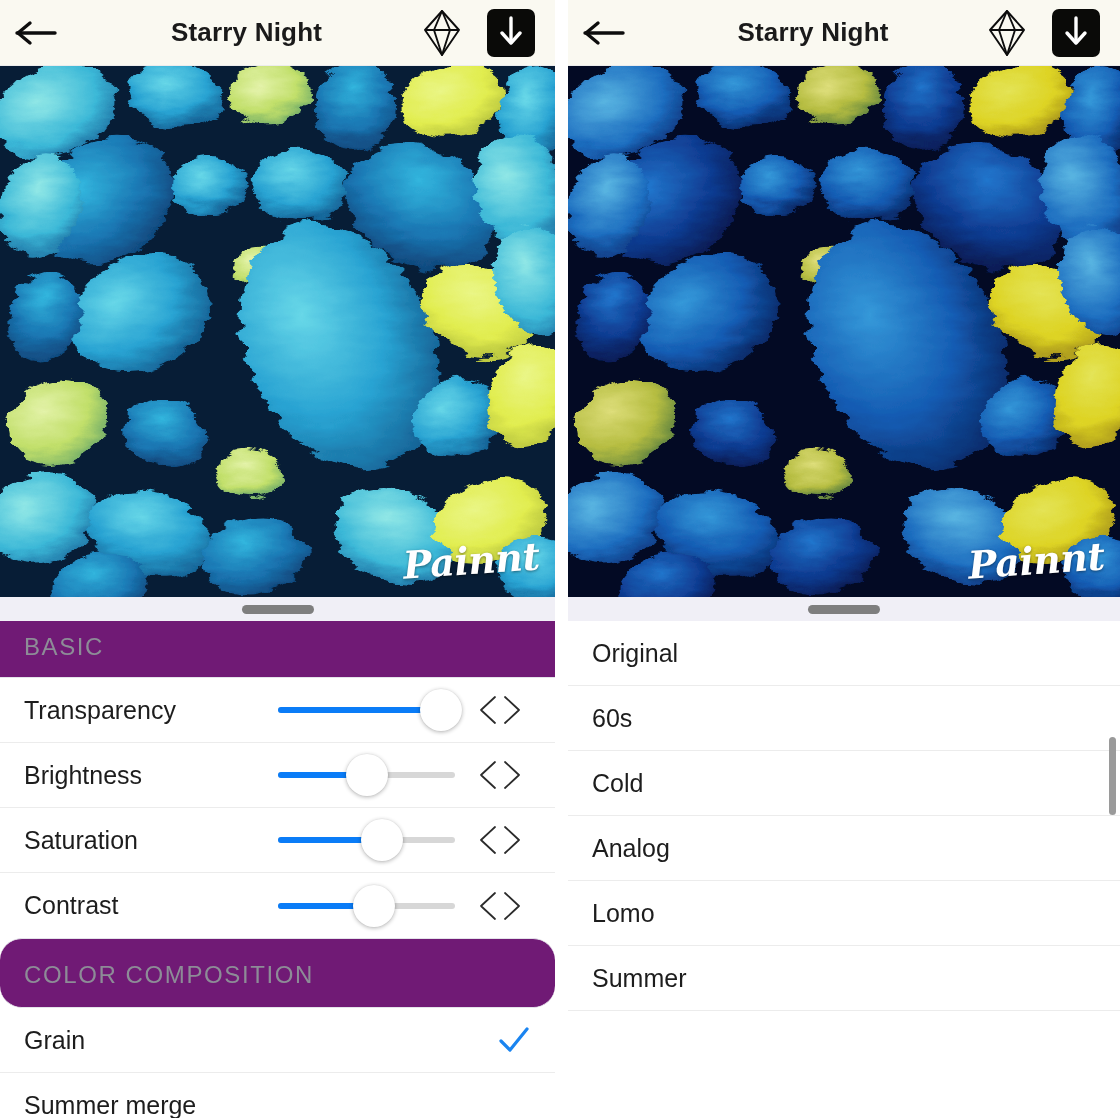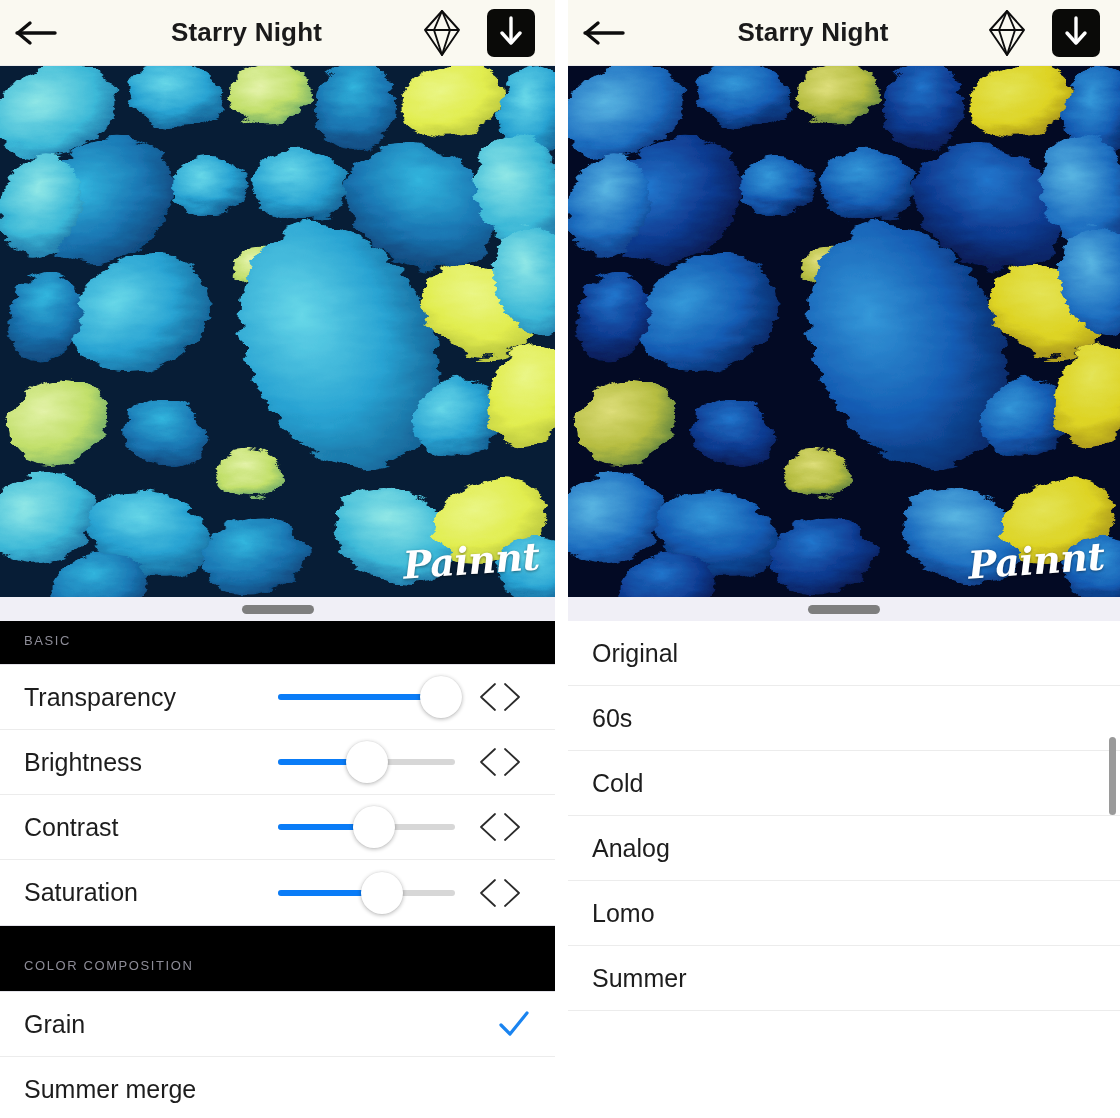--- a/index.html
+++ b/index.html
@@ -51,22 +51,22 @@
   }
 
   
   .sheet { position: relative; background: #ffffff; }
   .handle-area {
     height: 24px; background: #f0eff6; display:flex; align-items:center; justify-content:center;
   }
   .handle { width: 72px; height: 9px; border-radius: 5px; background: #7e7e7e; cursor: grab; }
 
   .section-header {
-    background: #000000; padding: 12px 24px 16px 24px;
-    font-size: 13px; letter-spacing: 1.6px; color: #8d8c97; text-transform: uppercase;
+    background: #701a75; padding: 12px 24px 16px 24px;
+    font-size: 24px; letter-spacing: 1.6px; color: #8d8c97; text-transform: uppercase;
     border-bottom: 1px solid #e4e3ea;
   }
 
   
   .slider-row {
     position: relative; height: 65px; display: flex; align-items: center;
     padding: 4px 24px; border-bottom: 1px solid #ececec; background: #fff;
   }
   .slider-row:last-child { border-bottom: none; }
   .slider-label { font-size: 25px; color: #1d1d1d; flex: 1; white-space: nowrap; }
@@ -262,52 +262,52 @@
           </div>
           <div class="chev">
             <svg width="50" height="32" viewBox="0 0 50 32">
               <path d="M20 3 L6 16 L20 29" stroke="#2b2b2b" stroke-width="1.8" fill="none" stroke-linecap="round" stroke-linejoin="round"></path>
               <path d="M30 3 L44 16 L30 29" stroke="#2b2b2b" stroke-width="1.8" fill="none" stroke-linecap="round" stroke-linejoin="round"></path>
             </svg>
           </div>
         </div>
 
         <div class="slider-row">
+          <div class="slider-label">Saturation</div>
+          <div class="slider-ctl">
+            <div class="track"></div>
+            <div class="track-fill" style="width:56%"></div>
+            <div class="knob" style="left:56%"></div>
+          </div>
+          <div class="chev">
+            <svg width="50" height="32" viewBox="0 0 50 32">
+              <path d="M20 3 L6 16 L20 29" stroke="#2b2b2b" stroke-width="1.8" fill="none" stroke-linecap="round" stroke-linejoin="round"></path>
+              <path d="M30 3 L44 16 L30 29" stroke="#2b2b2b" stroke-width="1.8" fill="none" stroke-linecap="round" stroke-linejoin="round"></path>
+            </svg>
+          </div>
+        </div>
+
+        <div class="slider-row">
           <div class="slider-label">Contrast</div>
           <div class="slider-ctl">
             <div class="track"></div>
             <div class="track-fill" style="width:52%"></div>
             <div class="knob" style="left:52%"></div>
           </div>
           <div class="chev">
             <svg width="50" height="32" viewBox="0 0 50 32">
               <path d="M20 3 L6 16 L20 29" stroke="#2b2b2b" stroke-width="1.8" fill="none" stroke-linecap="round" stroke-linejoin="round"></path>
               <path d="M30 3 L44 16 L30 29" stroke="#2b2b2b" stroke-width="1.8" fill="none" stroke-linecap="round" stroke-linejoin="round"></path>
             </svg>
           </div>
         </div>
 
-        <div class="slider-row">
-          <div class="slider-label">Saturation</div>
-          <div class="slider-ctl">
-            <div class="track"></div>
-            <div class="track-fill" style="width:56%"></div>
-            <div class="knob" style="left:56%"></div>
-          </div>
-          <div class="chev">
-            <svg width="50" height="32" viewBox="0 0 50 32">
-              <path d="M20 3 L6 16 L20 29" stroke="#2b2b2b" stroke-width="1.8" fill="none" stroke-linecap="round" stroke-linejoin="round"></path>
-              <path d="M30 3 L44 16 L30 29" stroke="#2b2b2b" stroke-width="1.8" fill="none" stroke-linecap="round" stroke-linejoin="round"></path>
-            </svg>
-          </div>
-        </div>
-
-      </div>
-
-      <div class="section-header" style="padding-top:32px;padding-bottom:18px;border-top:1px solid #e4e3ea;">COLOR COMPOSITION</div>
+      </div>
+
+      <div class="section-header" style="padding-top:22px;padding-bottom:18px;border-top:1px solid #e4e3ea;border-radius:22px;">COLOR COMPOSITION</div>
 
       <div>
         <div class="option-row">
           <div class="option-label">Grain</div>
           <div class="check">
             <svg width="32" height="28" viewBox="0 0 32 28">
               <path d="M3 15 L12 24 L29 3" stroke="#1a84f0" stroke-width="3.2" fill="none" stroke-linecap="round" stroke-linejoin="round"></path>
             </svg>
           </div>
         </div>

